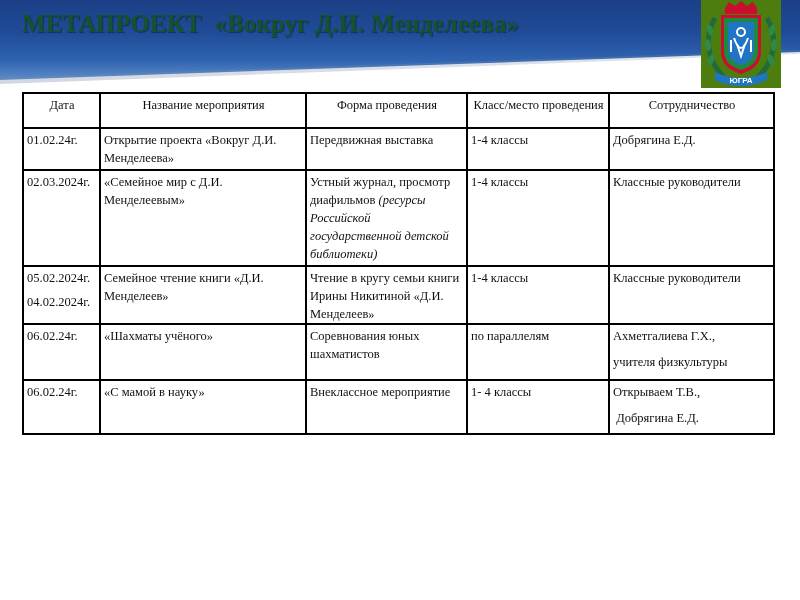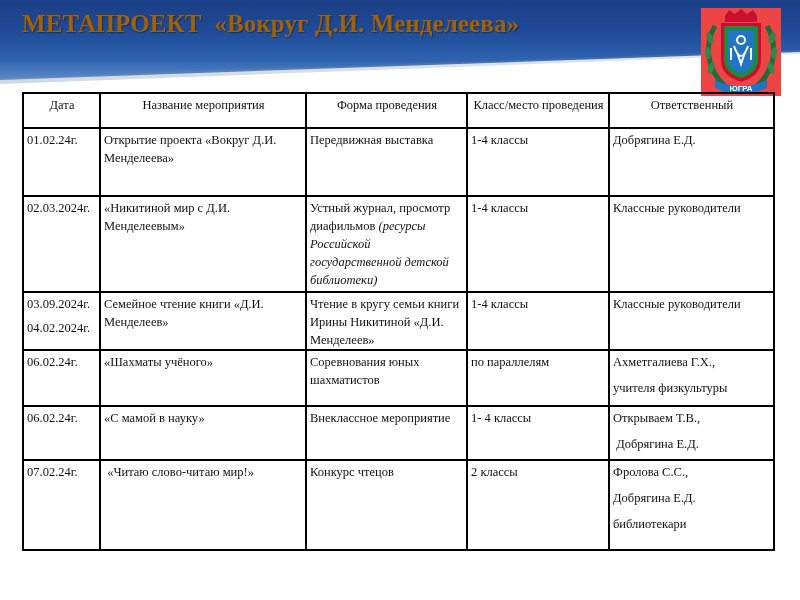--- a/index.html
+++ b/index.html
@@ -13,27 +13,27 @@
     background: linear-gradient(180deg, #1c3f86 0%, #1f4b98 40%, #2f63b0 75%, #5e8cc9 100%);
     clip-path: polygon(0 0, 100% 0, 100% 52px, 0 80px);
   }
   .banner-shadow {
     position: absolute; left: 0; top: 0; width: 800px; height: 84px;
     background: linear-gradient(180deg, rgba(0,0,0,0) 0%, rgba(120,140,170,0.35) 100%);
     clip-path: polygon(0 78px, 100% 50px, 100% 54px, 0 84px);
   }
   .title {
     position: absolute; left: 22px; top: 10px;
-    color: #a16207; font-size: 25px; font-weight: bold;
+    color: #14532d; font-size: 25px; font-weight: bold;
     letter-spacing: 0.1px; white-space: pre;
     text-shadow: 1px 1px 1px rgba(0,0,0,0.35);
   }
   .emblem {
-    position: absolute; left: 701px; top: 8px; width: 80px; height: 88px;
-    background: #ef4444;
+    position: absolute; left: 701px; top: 0; width: 80px; height: 88px;
+    background: #4d7c0f;
   }
   table.schedule {
     position: absolute; left: 22px; top: 92px;
     border-collapse: collapse; table-layout: fixed;
     width: 751px;
     font-size: 12.5px; color: #111;
   }
   table.schedule td, table.schedule th {
     border: 2px solid #000;
     vertical-align: top;
@@ -92,41 +92,41 @@
     <col style="width:161px">
     <col style="width:142px">
     <col style="width:165px">
   </colgroup>
   <thead>
     <tr style="height:35px">
       <th>Дата</th>
       <th>Название мероприятия</th>
       <th>Форма проведения</th>
       <th>Класс/место проведения</th>
-      <th>Ответственный</th>
+      <th>Сотрудничество</th>
     </tr>
   </thead>
   <tbody>
-    <tr style="height:68px">
+    <tr style="height:42px">
       <td><span>01.02.24г.</span></td>
       <td>Открытие проекта «Вокруг Д.И. Менделеева»</td>
       <td>Передвижная выставка</td>
       <td>1-4 классы</td>
       <td><span>Добрягина Е.Д.</span></td>
     </tr>
     <tr style="height:96px">
       <td><span>02.03.2024г.</span></td>
-      <td>«Никитиной мир с Д.И. Менделеевым»</td>
+      <td>«Семейное мир с Д.И. Менделеевым»</td>
       <td><span>Устный журнал, просмотр диафильмов </span><span class="italic">(ресурсы Российской государственной детской библиотеки)</span></td>
       <td>1-4 классы</td>
       <td><span>Классные руководители</span></td>
     </tr>
     <tr style="height:57px">
       <td>
-        <span>03.09.2024г.</span><span class="gap"></span>
+        <span>05.02.2024г.</span><span class="gap"></span>
         <span>04.02.2024г.</span>
       </td>
       <td>Семейное чтение книги «Д.И. Менделеев»</td>
       <td>Чтение в кругу семьи книги Ирины Никитиной «Д.И. Менделеев»</td>
       <td>1-4 классы</td>
       <td><span>Классные руководители</span></td>
     </tr>
     <tr style="height:56px">
       <td><span>06.02.24г.</span></td>
       <td>«Шахматы учёного»</td>
@@ -140,25 +140,14 @@
     <tr style="height:54px">
       <td><span>06.02.24г.</span></td>
       <td>«С мамой в науку»</td>
       <td>Внеклассное мероприятие</td>
       <td>1- 4 классы</td>
       <td>
         <span>Открываем Т.В.,</span><span class="gap2"></span>
         <span style="white-space:pre"> Добрягина Е.Д.</span>
       </td>
     </tr>
-    <tr style="height:90px">
-      <td><span>07.02.24г.</span></td>
-      <td style="white-space:pre"> «Читаю слово-читаю мир!»</td>
-      <td>Конкурс чтецов</td>
-      <td>2 классы</td>
-      <td>
-        <span>Фролова С.С.,</span><span class="gap2"></span>
-        <span>Добрягина Е.Д.</span><span class="gap2"></span>
-        <span>библиотекари</span>
-      </td>
-    </tr>
   </tbody>
 </table>
 
 </body></html>

